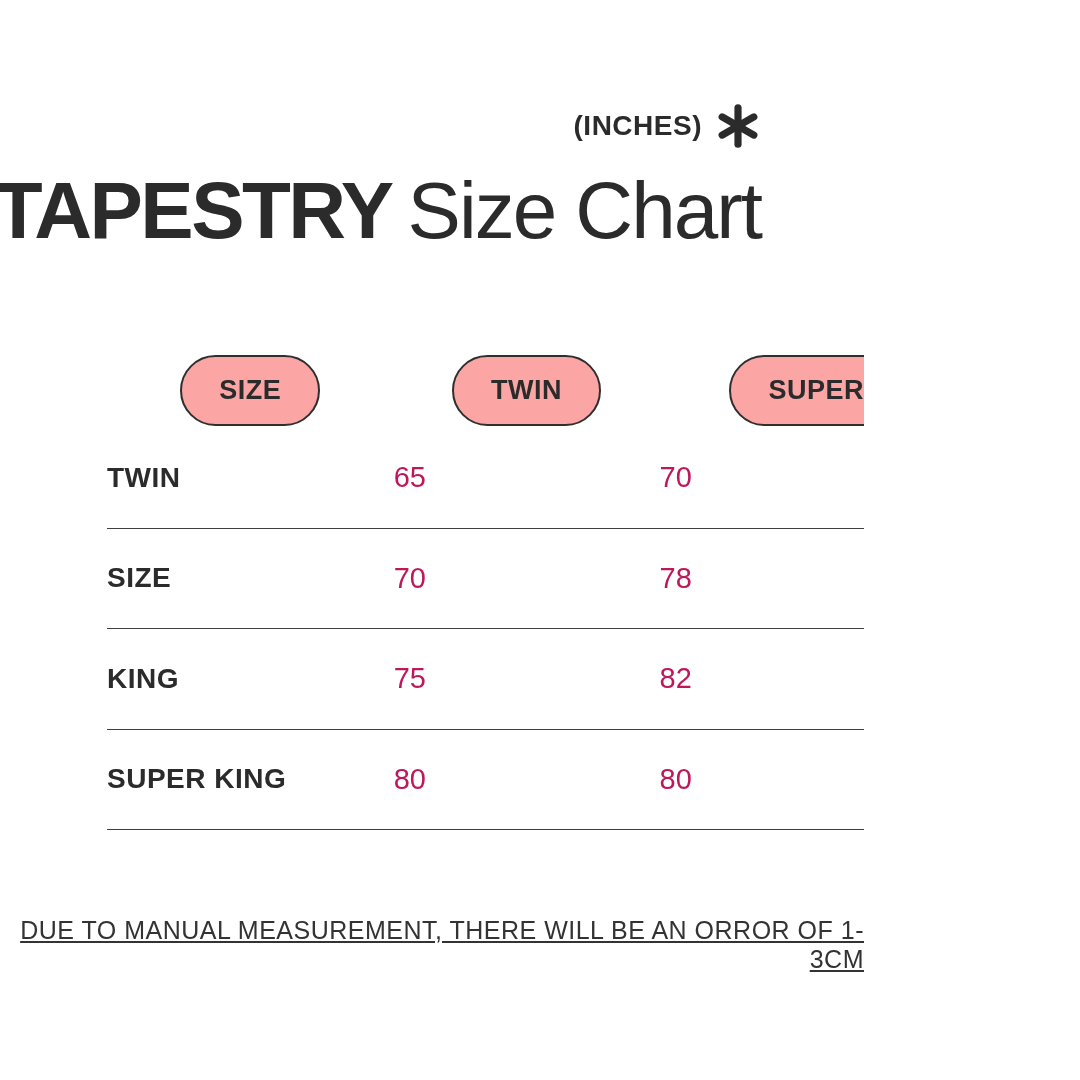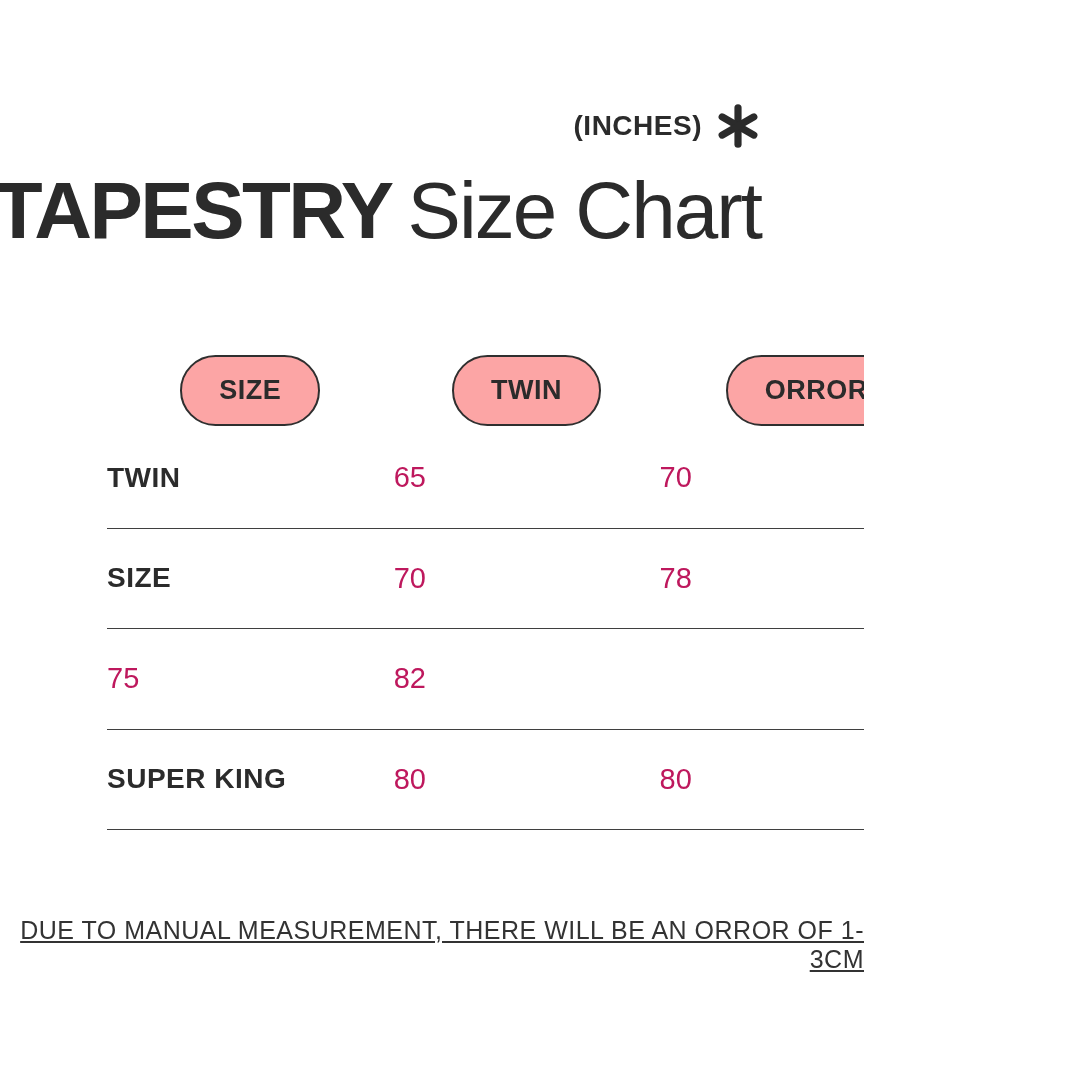--- a/index.html
+++ b/index.html
@@ -55,37 +55,38 @@
   <div class="table">
 
     <div class="grid hdr-row">
       <div class="hdr-cell">
         <span class="pill">SIZE</span>
       </div>
       <div class="hdr-cell">
         <span class="pill">TWIN</span>
       </div>
       <div class="hdr-cell">
-        <span class="pill">ORROR</span>
+        <span class="pill">SUPER</span>
       </div>
     </div>
 
     <div class="grid data-row">
       <div class="cell size-cell">TWIN</div>
       <div class="cell num-cell">65</div>
       <div class="cell num-cell">70</div>
     </div>
 
     <div class="grid data-row">
       <div class="cell size-cell">SIZE</div>
       <div class="cell num-cell">70</div>
       <div class="cell num-cell">78</div>
     </div>
 
     <div class="grid data-row">
+      <div class="cell size-cell">KING</div>
       <div class="cell num-cell">75</div>
       <div class="cell num-cell">82</div>
     </div>
 
     <div class="grid data-row">
       <div class="cell size-cell">SUPER KING</div>
       <div class="cell num-cell">80</div>
       <div class="cell num-cell">80</div>
     </div>
 

